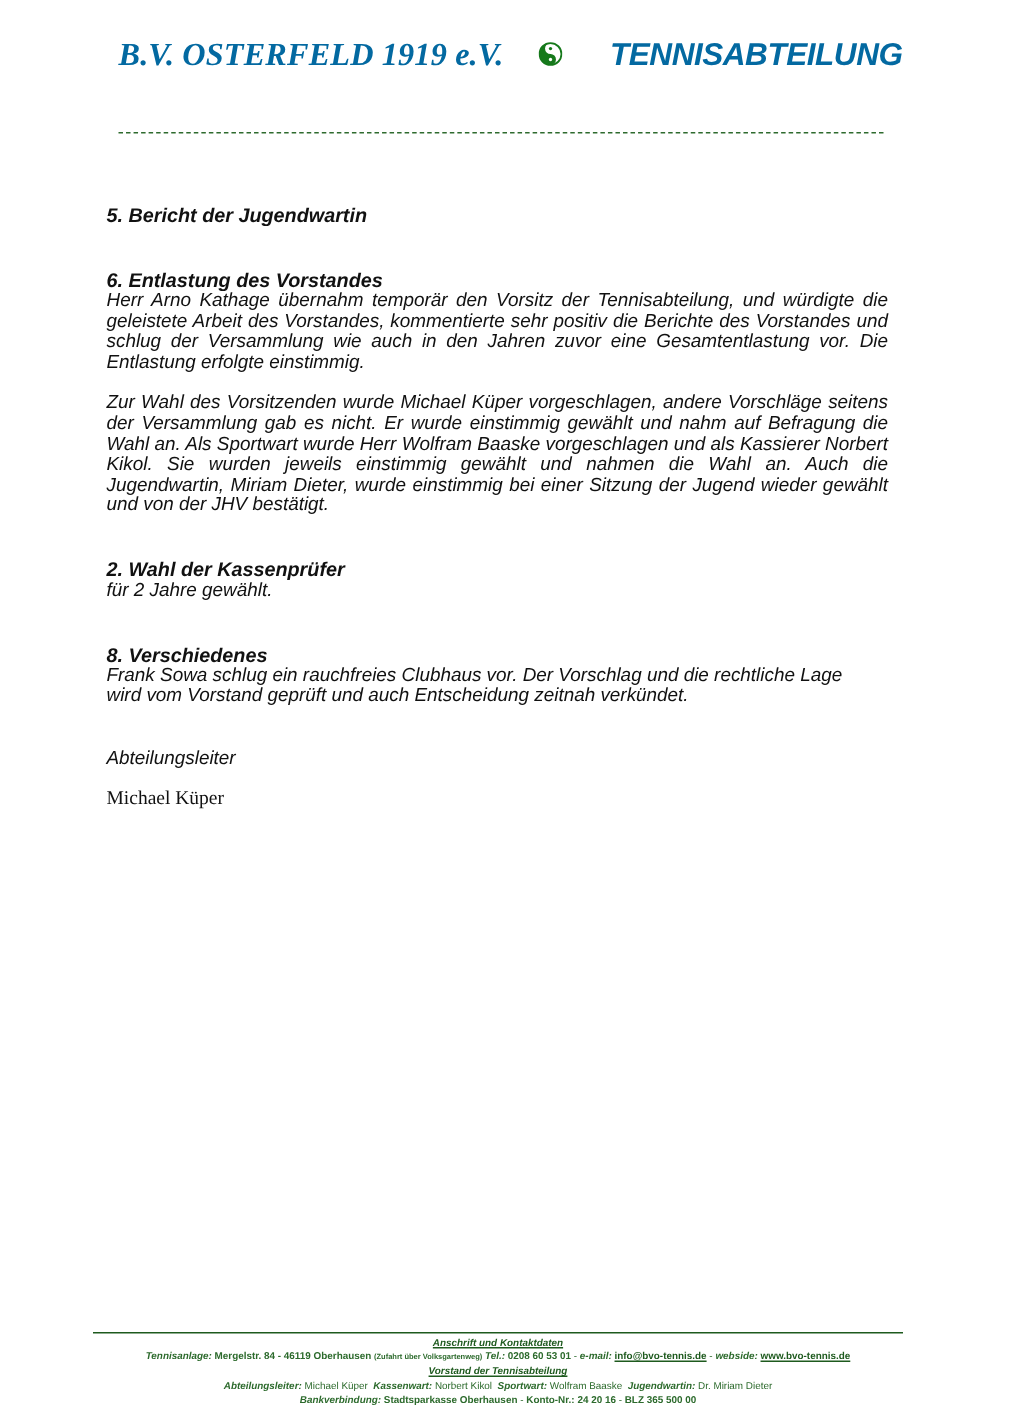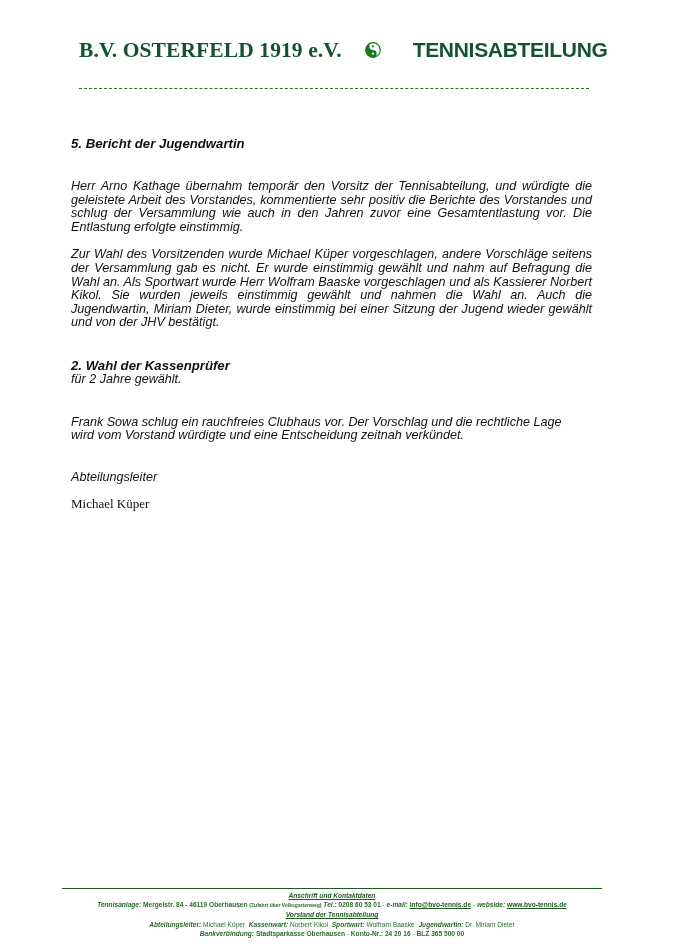--- a/index.html
+++ b/index.html
@@ -11,28 +11,29 @@
       width: 680px;
       height: 951px;
       position: relative;
       overflow: hidden;
       font-family: "Liberation Sans", sans-serif;
       color: #111111;
     }
     .header {
       position: absolute;
       left: 79px;
-      top: 38px;
+      top: 24px;
       width: 530px;
       font-family: "Liberation Serif", serif;
       font-weight: bold;
       font-size: 21.5px;
-      color: #14532d;
+      color: #0369a1;
       letter-spacing: 0.1px;
       white-space: nowrap;
+      font-style: italic;
     }
     .header .org { display: inline-block; }
     .header .sym {
       display: inline-block;
       width: 16px;
       height: 16px;
       margin: 0 26px 0 18px;
       vertical-align: -1px;
     }
     .header .dept { display: inline-block; font-family: "Liberation Sans", sans-serif; letter-spacing: -0.3px; font-size: 21px; }
@@ -127,34 +128,36 @@
 </div>
 <div class="header-rule"></div>
 
 <div class="content">
   <div class="section">
     <h2>5. Bericht der Jugendwartin</h2>
   </div>
   <div class="gap-s5"></div>
 
   <div class="section">
+    <h2>6. Entlastung des Vorstandes</h2>
     <p class="justify">Herr Arno Kathage übernahm temporär den Vorsitz der Tennisabteilung, und würdigte die geleistete Arbeit des Vorstandes, kommentierte sehr positiv die Berichte des Vorstandes und schlug der Versammlung wie auch in den Jahren zuvor eine Gesamtentlastung vor. Die Entlastung erfolgte einstimmig.</p>
     <div class="gap-par"></div>
     <p class="justify">Zur Wahl des Vorsitzenden wurde Michael Küper vorgeschlagen, andere Vorschläge seitens der Versammlung gab es nicht. Er wurde einstimmig gewählt und nahm auf Befragung die Wahl an. Als Sportwart wurde Herr Wolfram Baaske vorgeschlagen und als Kassierer Norbert Kikol. Sie wurden jeweils einstimmig gewählt und nahmen die Wahl an. Auch die Jugendwartin, Miriam Dieter, wurde einstimmig bei einer Sitzung der Jugend wieder gewählt und von der JHV bestätigt.</p>
   </div>
   <div class="gap-s6"></div>
 
   <div class="section">
     <h2>2. Wahl der Kassenprüfer</h2>
     <p>für 2 Jahre gewählt.</p>
   </div>
   <div class="gap-s7"></div>
 
   <div class="section">
-    <p style="width:500px;">Frank Sowa schlug ein rauchfreies Clubhaus vor. Der Vorschlag und die rechtliche Lage wird vom Vorstand würdigte und eine Entscheidung zeitnah verkündet.</p>
+    <h2>8. Verschiedenes</h2>
+    <p style="width:500px;">Frank Sowa schlug ein rauchfreies Clubhaus vor. Der Vorschlag und die rechtliche Lage wird vom Vorstand geprüft und auch Entscheidung zeitnah verkündet.</p>
   </div>
   <div class="gap-s8"></div>
 
   <p class="sign-role">Abteilungsleiter</p>
   <div class="sign-name">Michael Küper</div>
 </div>
 
 <div class="footer">
   <div>
     <span class="hd">Anschrift und Kontaktdaten</span>

